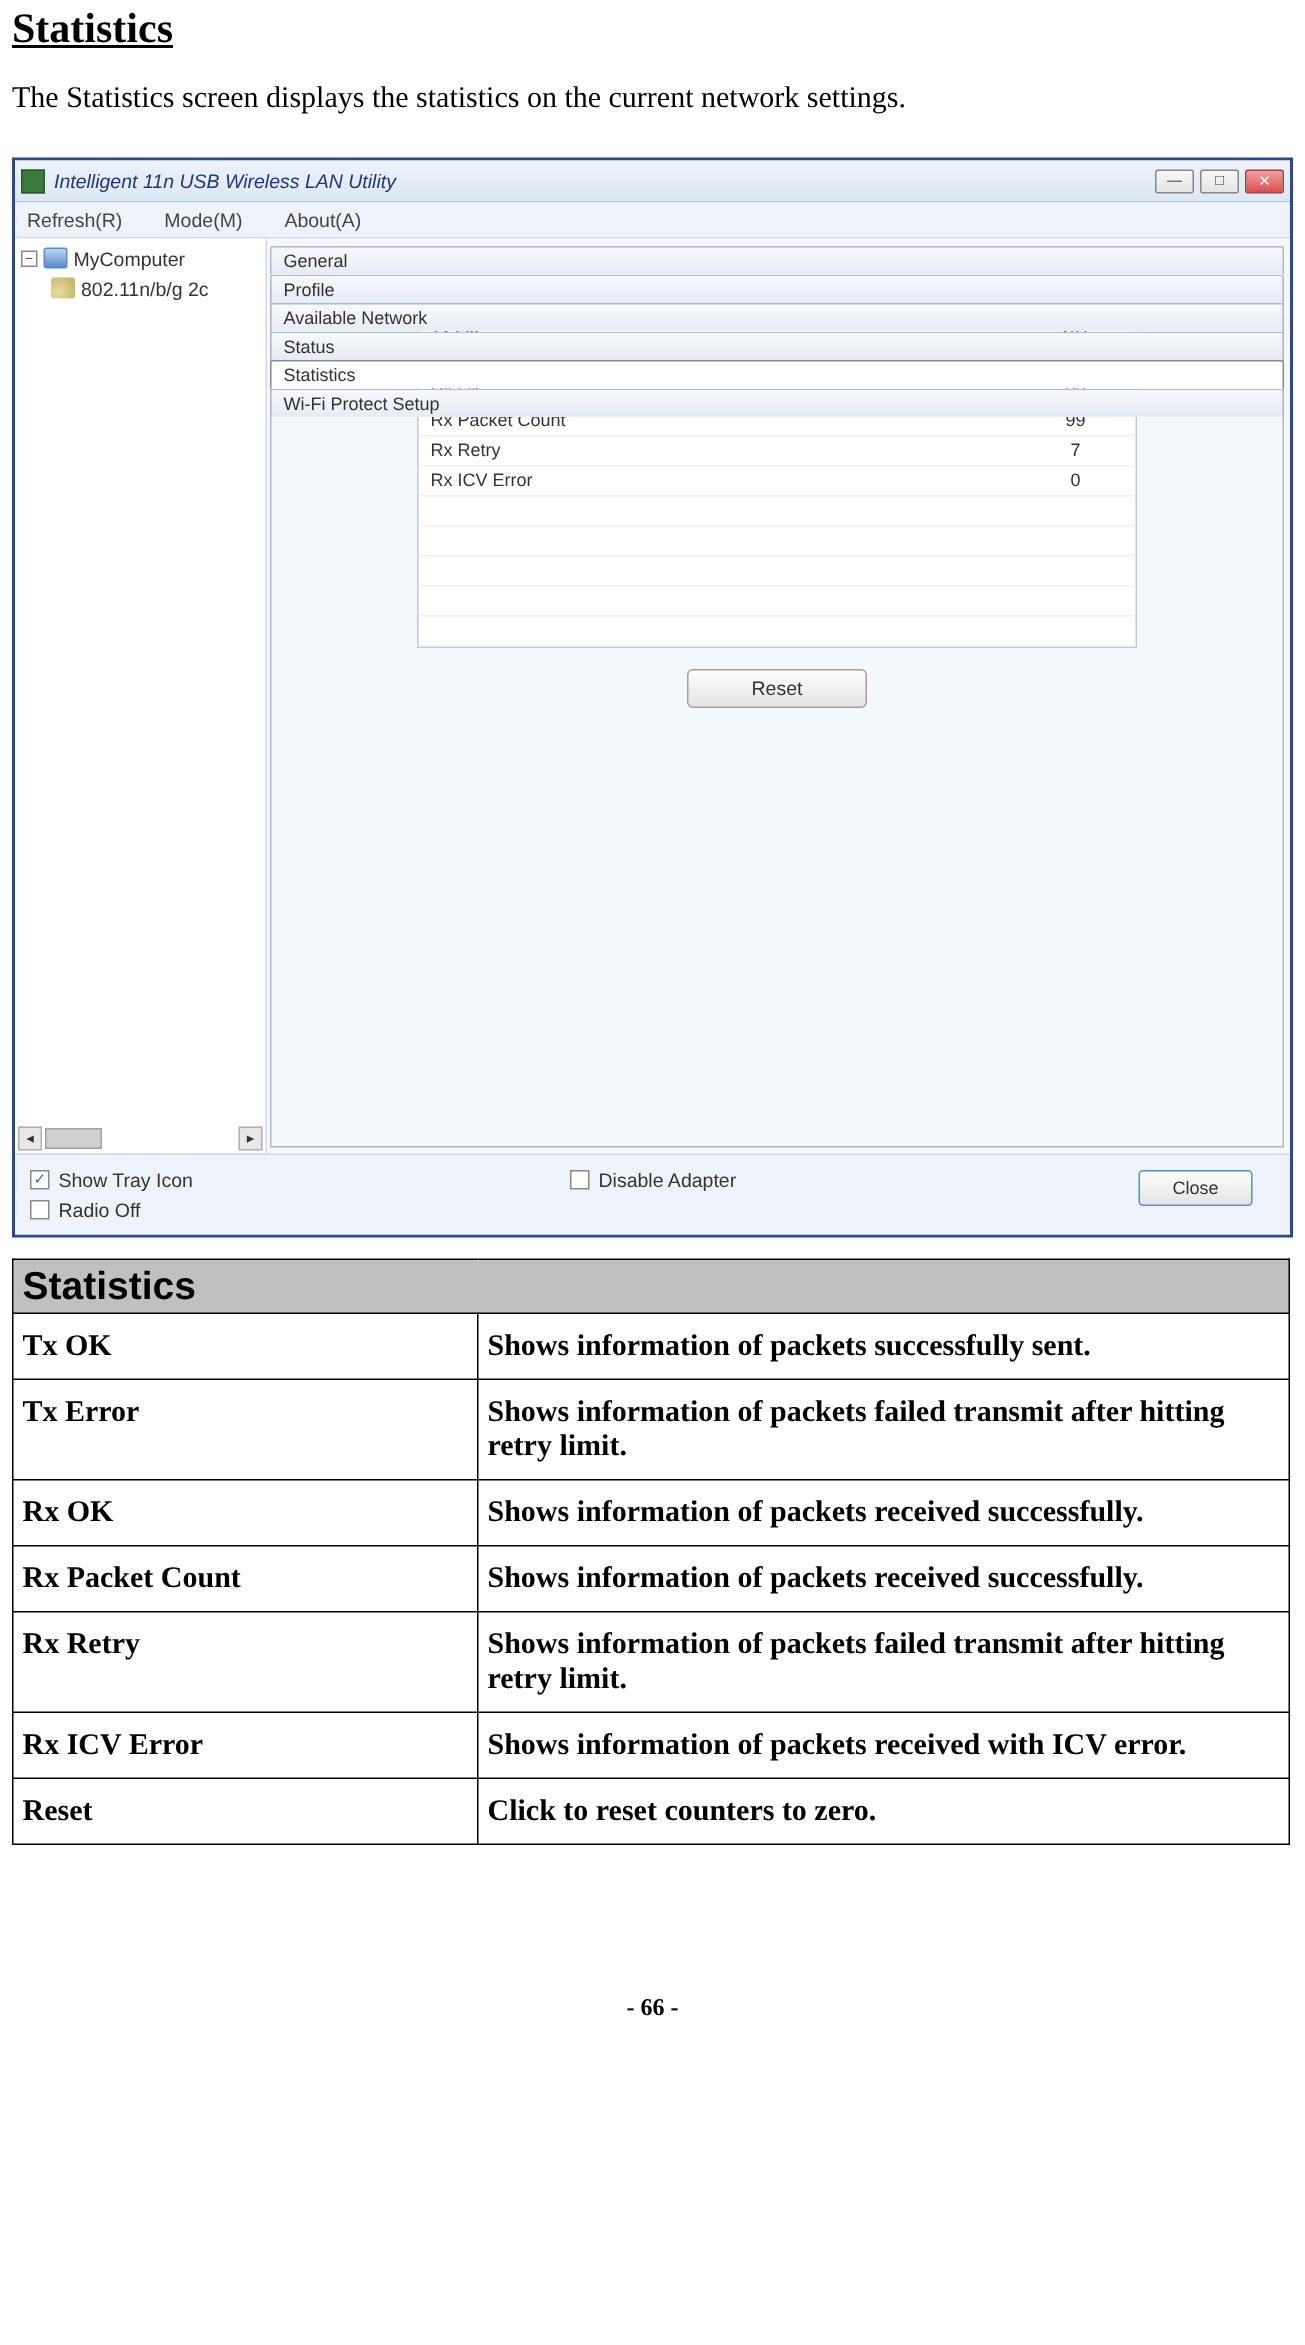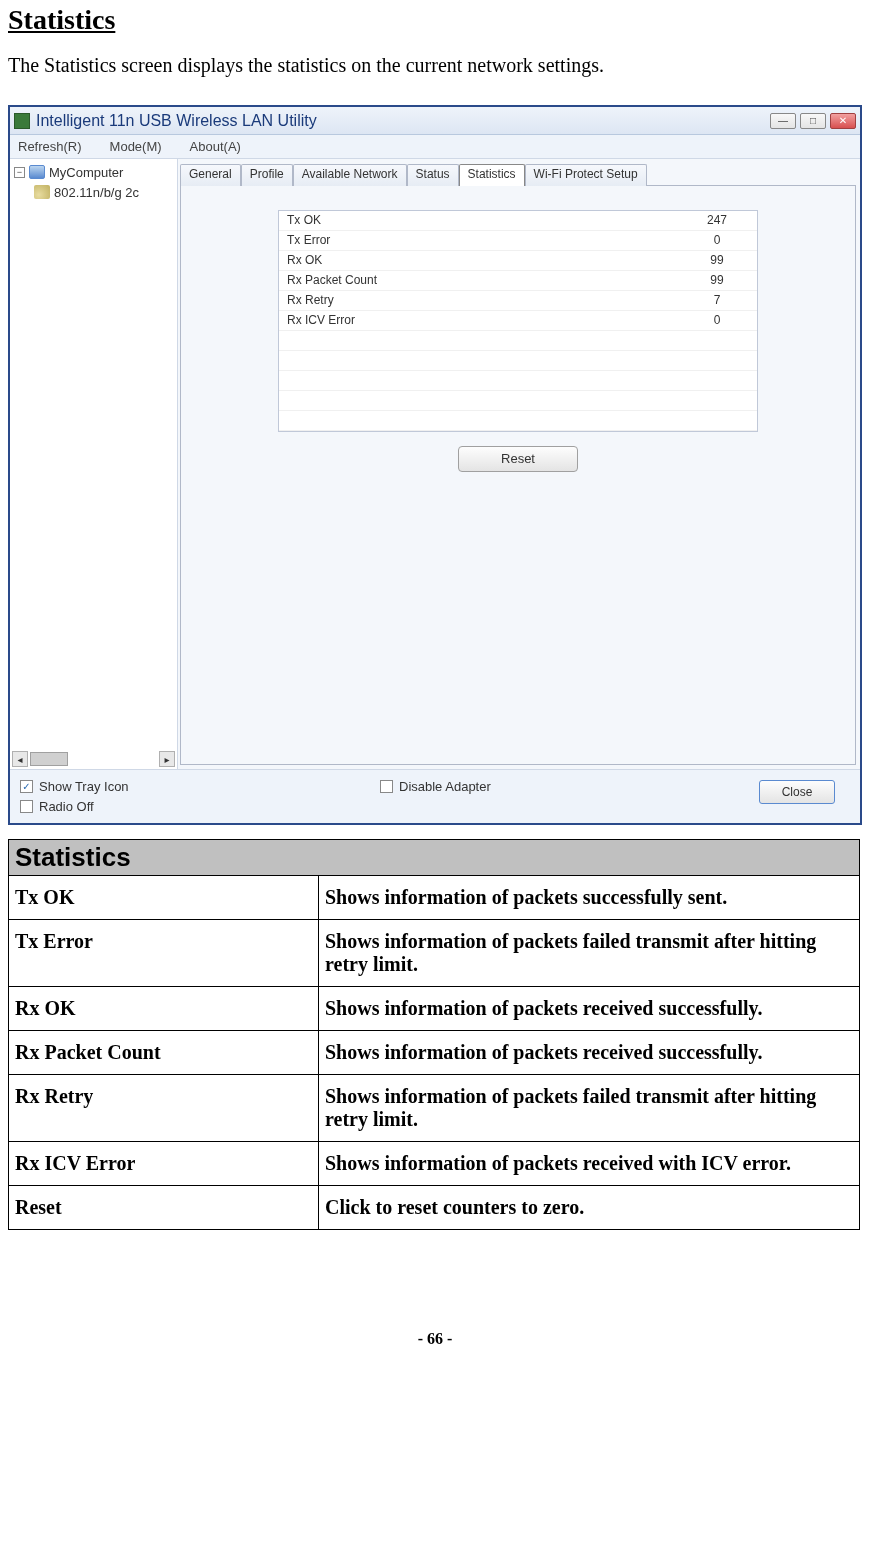--- a/index.html
+++ b/index.html
@@ -40,22 +40,23 @@
       border-bottom: 1px solid #b8c8de;
     }
     .titlebar .icon-box {
       width: 16px; height: 16px;
       background: #3a7a3a;
       border: 1px solid #2a5a2a;
       margin-right: 6px;
     }
     .titlebar .title-text {
       color: #1a3a7a;
-      font-size: 16px;
+      font-size: 13px;
       flex: 1;
+      font-style: italic;
     }
     .window-controls { display: flex; gap: 4px; }
     .wbtn {
       width: 26px; height: 16px;
       border: 1px solid #888;
       border-radius: 2px;
       background: linear-gradient(#f8f8f8,#e4e4e4);
       font-size: 10px;
       display: flex; align-items: center; justify-content: center;
       color: #444;
@@ -137,20 +138,21 @@
       margin-left: 2px; margin-right: auto;
     }
     .content-panel {
       flex: 1;
       background: #f4f7fb;
       padding: 4px 4px 4px 2px;
     }
     .tabstrip {
       display: flex;
       height: 22px;
+      flex-direction: column;
     }
     .tab {
       border: 1px solid #b0b8c8;
       border-bottom: none;
       background: linear-gradient(#f6f8fc,#e6ecf4);
       padding: 2px 8px;
       font-size: 12px;
       color: #333;
       border-radius: 2px 2px 0 0;
       position: relative;

